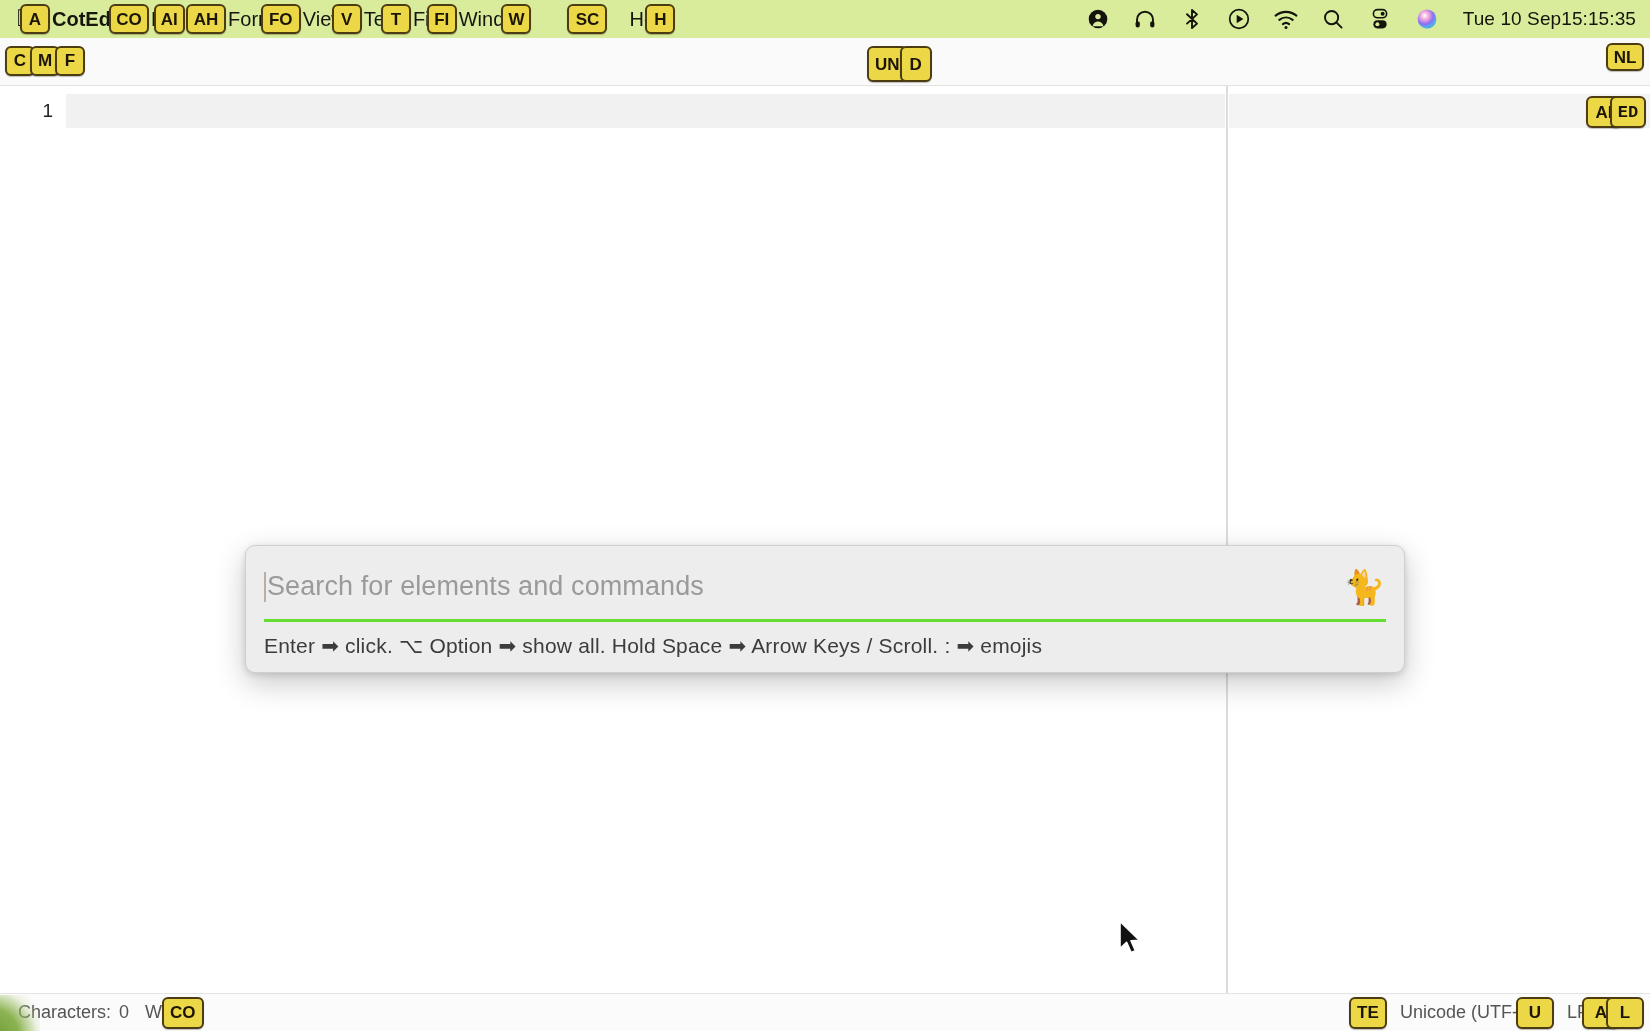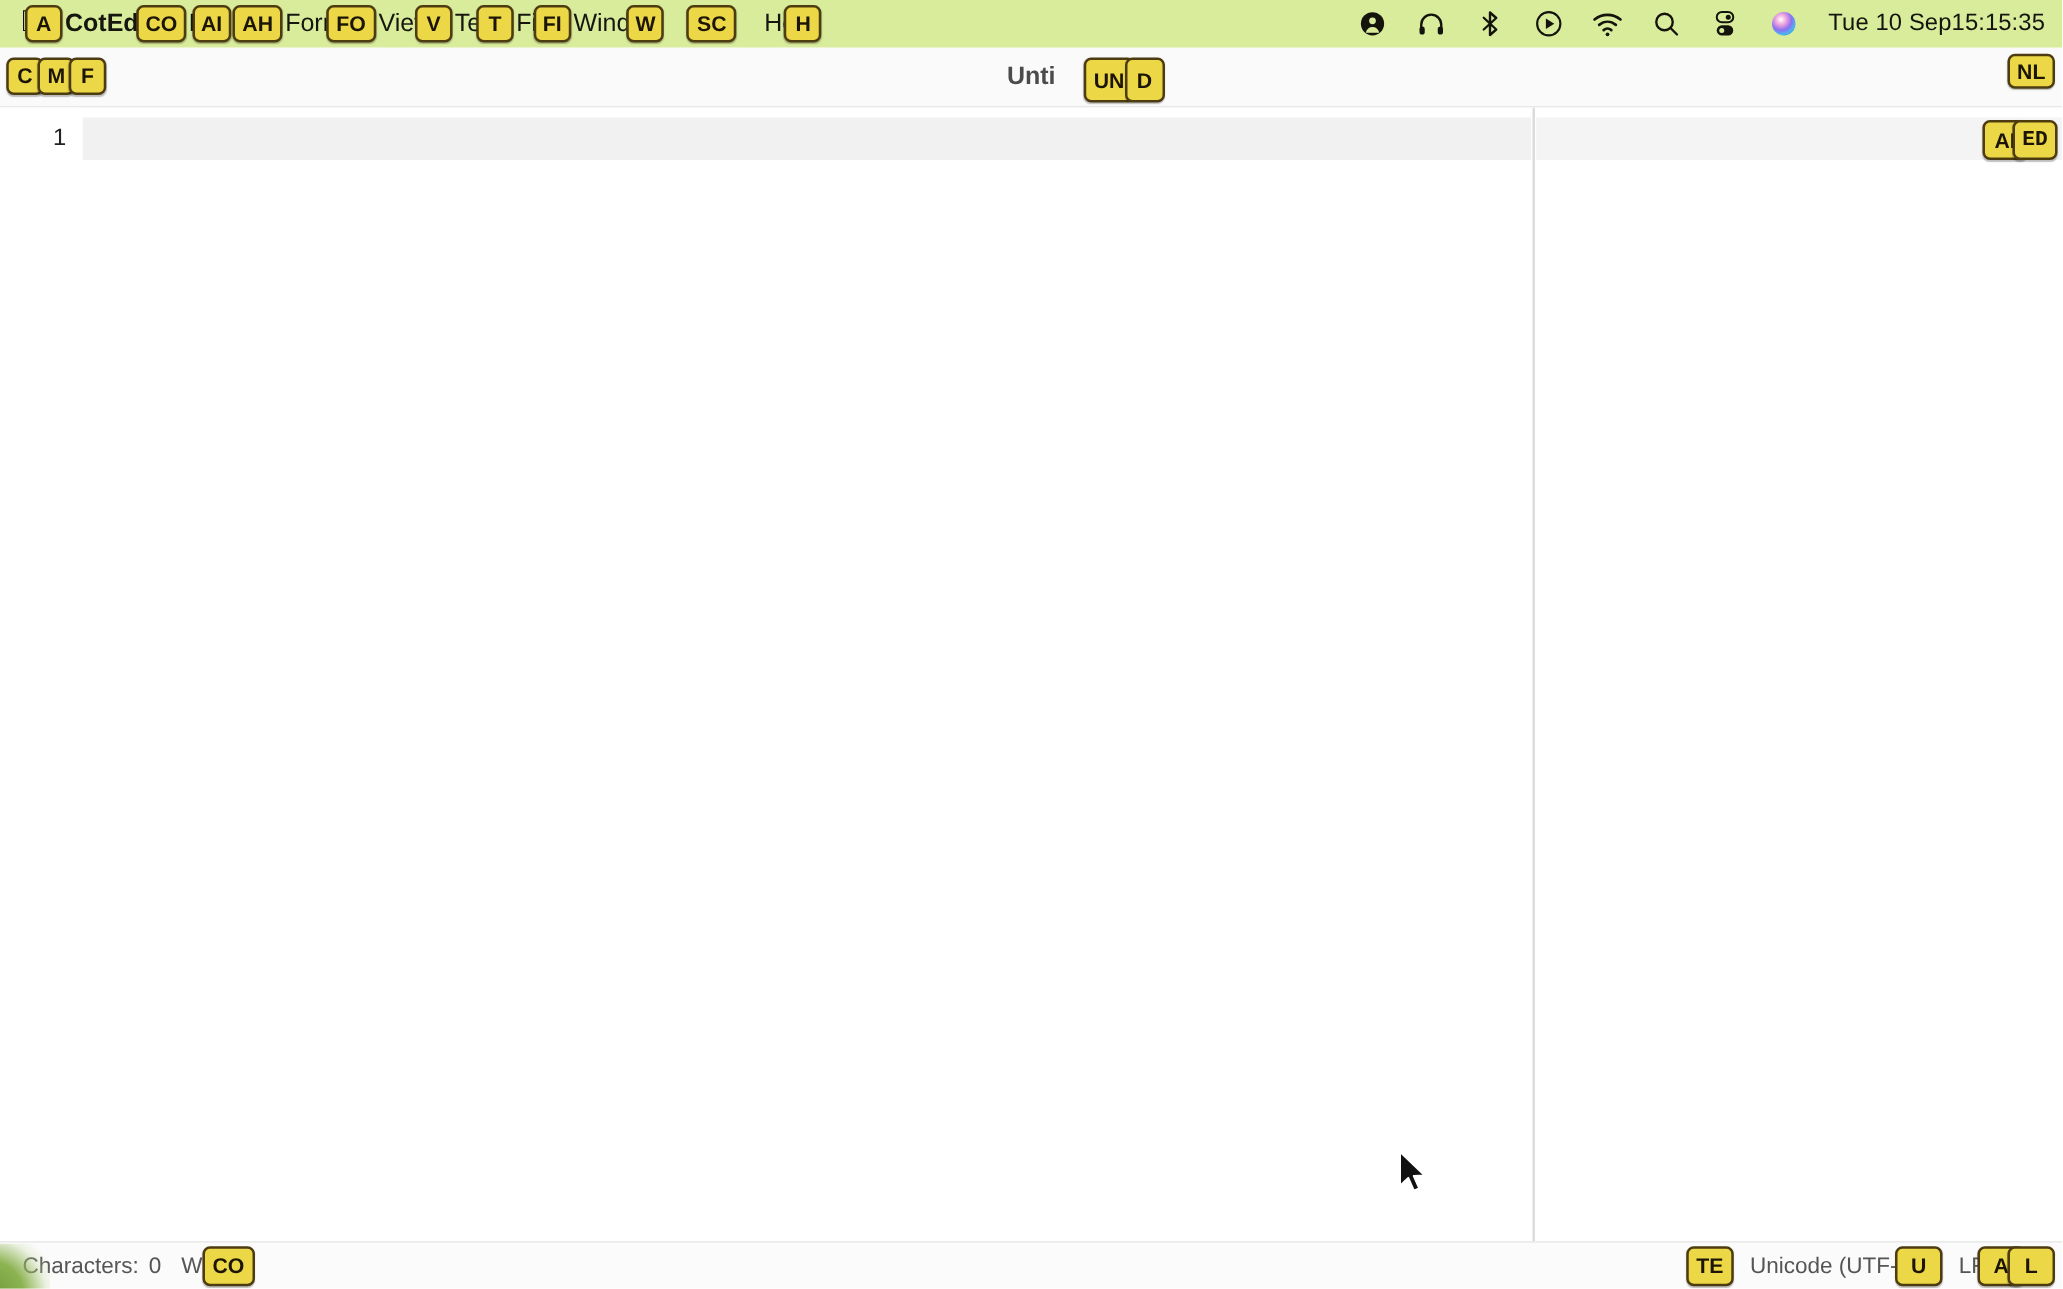--- a/index.html
+++ b/index.html
@@ -400,21 +400,21 @@
       <div class="menu-item">
         <span class="mlabel">Fin</span>
         <span class="badge mb">FI</span>
       </div>
 
       <div class="menu-item">
         <span class="mlabel">Windo</span>
         <span class="badge mb">W</span>
       </div>
 
-      <span class="badge mb free wide" style="margin-left:16px;">SC</span>
+      <span class="badge mb free wide" style="margin-left:34px;">SC</span>
 
       <div class="menu-item" style="margin-left:22px;">
         <span class="mlabel">Hel</span>
         <span class="badge mb">H</span>
       </div>
     </div>
 
     <div id="menubar-right">
       <span class="status-icon">
         <svg width="24" height="24" viewBox="0 0 24 24" fill="none" stroke="#14140c" stroke-width="1.6">
@@ -491,23 +491,20 @@
           <span class="badge tl">C</span>
         </span>
         <span class="light yellow">
           <span class="badge tl">M</span>
         </span>
         <span class="light green">
           <span class="badge tl">F</span>
         </span>
       </div>
 
-      <div id="window-title">
-        <span class="ttext">Unti</span>
-      </div>
       <div id="title-badges">
         <span class="badge">UN</span>
         <span class="badge">D</span>
       </div>
 
       <div id="toolbar-right-badge">
         <span class="badge">NL</span>
       </div>
     </div>
 
@@ -542,20 +539,28 @@
           <span>LF</span>
           <span class="badge">A</span>
           <span class="badge">L</span>
         </span>
       </div>
     </div>
   </div>
 
   <div id="wall-peek"></div>
 
+  <div id="palette">
+    <div id="palette-input-row">
+      <span id="palette-caret"></span>
+      <span id="palette-placeholder">Search for elements and commands</span>
+      <span id="palette-cat">🐈</span>
+    </div>
+    <div id="palette-hint">Enter ➡ click. ⌥ Option ➡ show all. Hold Space ➡ Arrow Keys / Scroll. : ➡ emojis</div>
+  </div>
 
   <div id="mouse-cursor">
     <svg width="26" height="36" viewBox="0 0 26 36">
       <path d="M2 1.5 L2 28.5 L8.6 22.3 L13.1 32.6 L17.4 30.7 L13.0 20.7 L21.6 20.3 Z" fill="#111111" stroke="#ffffff" stroke-width="1.6" stroke-linejoin="round"></path>
     </svg>
   </div>
 
 </div>
 
 </body></html>

